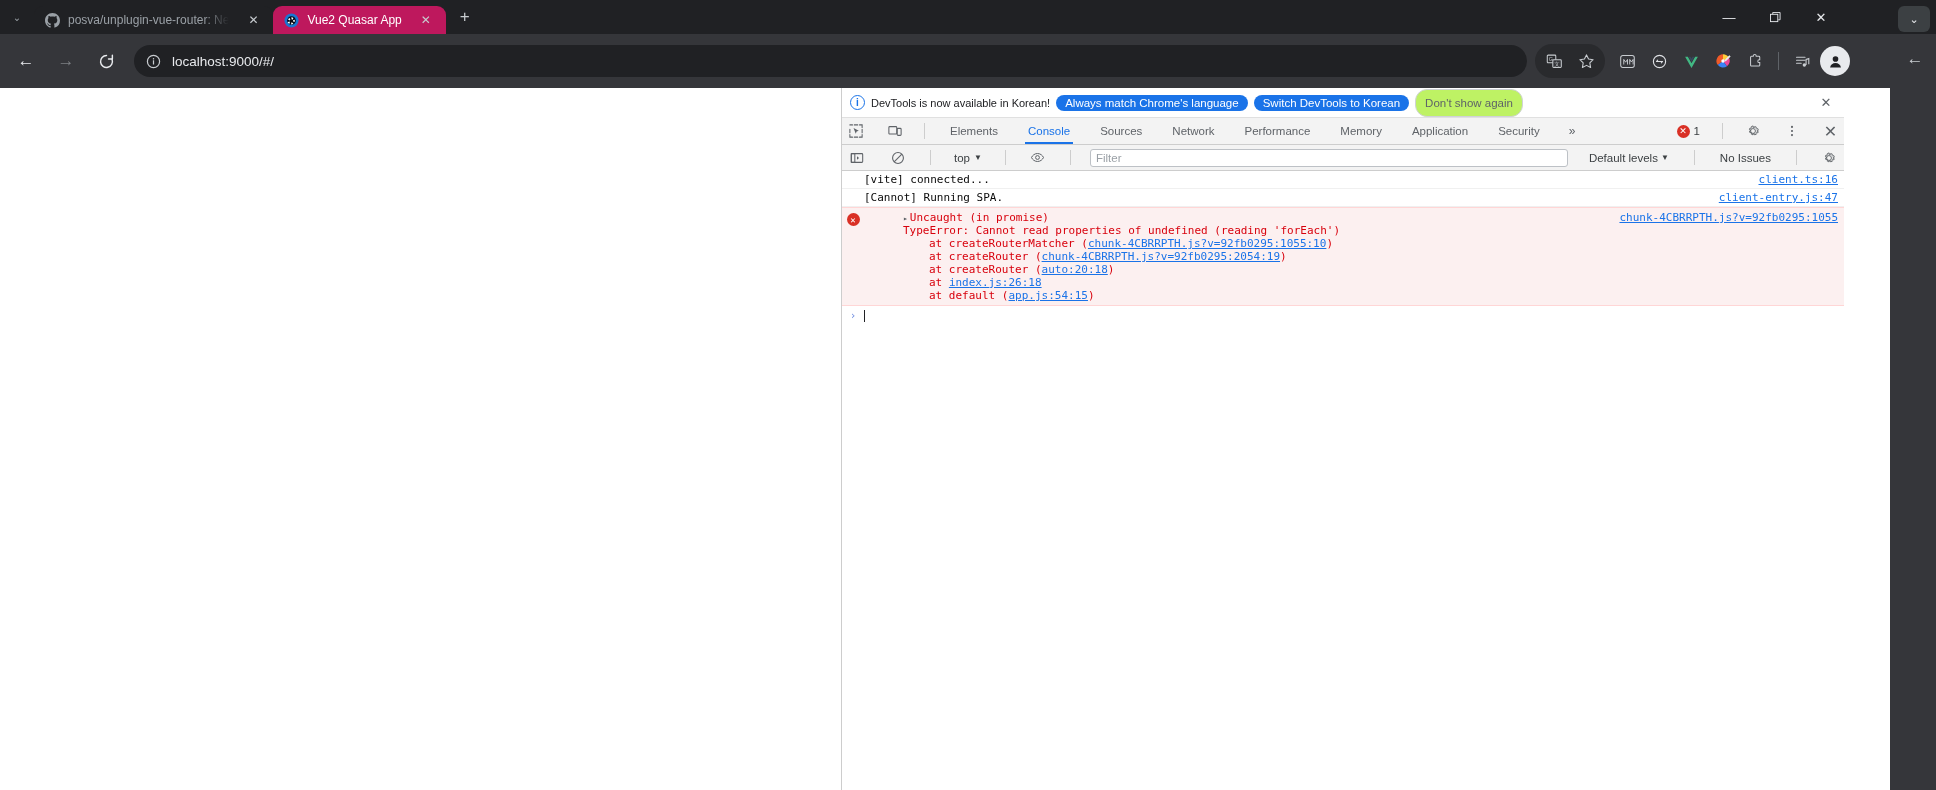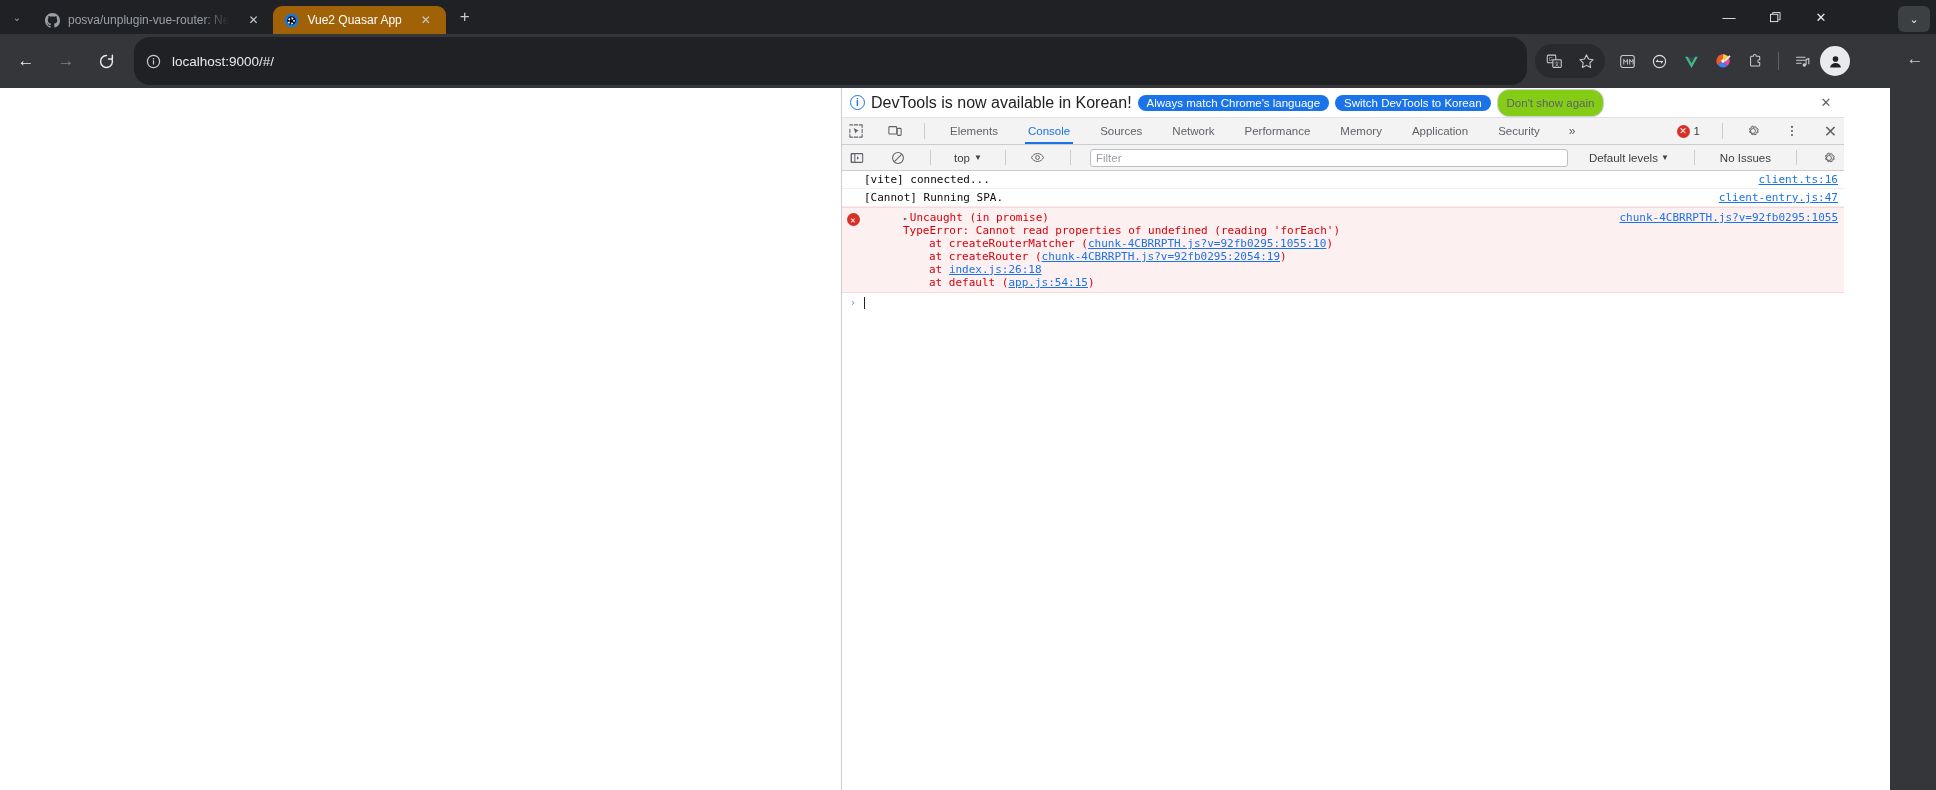--- a/index.html
+++ b/index.html
@@ -53,42 +53,42 @@
   .tab-list-chevron {
     width:34px; height:34px; display:flex; align-items:center; justify-content:center;
     color:#9aa0a6; font-size:10px; flex:none;
   }
   .tab {
     position:relative; height:28px; display:flex; align-items:center;
     padding: 0 8px 0 10px; border-radius: 9px 9px 0 0; flex:none;
     color:#9aa0a6; font-size:12px;
   }
   .tab.inactive { background:#202124; }
-  .tab.active { background:#a16207; color:#ffffff; }
+  .tab.active { background:#be185d; color:#ffffff; }
   .tab .favicon { width:16px; height:16px; flex:none; margin-right:8px; display:flex; align-items:center; justify-content:center; }
   .tab .title {
     font-size:12px; white-space:nowrap; overflow:hidden;
     max-width:186px; flex:none;
     -webkit-mask-image: linear-gradient(to right, #000 84%, transparent 100%);
             mask-image: linear-gradient(to right, #000 84%, transparent 100%);
   }
   .tab .tab-close { width:24px; height:24px; margin-left:12px; flex:none;
     display:flex; align-items:center; justify-content:center; color:#c8ccd0; font-size:12px; }
   .newtab { width:30px; height:30px; margin:0 0 2px 4px; display:flex; align-items:center; justify-content:center; color:#c8ccd0; font-size:17px; flex:none; }
 
   
   .toolbar {
     height:54px; background:#35363a; display:flex; align-items:center;
     padding: 0 6px;
   }
   .nav-btn { width:34px; height:34px; border-radius:50%; display:flex;
     align-items:center; justify-content:center; color:#e8eaed; font-size:17px; flex:none; margin:0 3px; }
   .nav-btn.dim { color:#7d8084; }
   .omnibox {
-    flex:1; height:48px; margin:0 8px 0 8px; background:#202124; border-radius:16px;
+    flex:1; height:32px; margin:0 8px 0 8px; background:#202124; border-radius:16px;
     display:flex; align-items:center; padding: 0 4px 0 8px; min-width:0;
   }
   .omnibox .info-icon { width:22px; height:22px; flex:none; display:flex; align-items:center; justify-content:center; color:#c8ccd0; }
   .omnibox .url { color:#e8eaed; font-size:13.5px; margin-left:8px; white-space:nowrap; }
   .tb-actions { display:flex; align-items:center; flex:none; }
   .tb-pill {
     display:flex; align-items:center; background:#292a2d; border-radius:17px; height:34px; padding:0 3px; margin-right:6px;
   }
   .tb-icon { width:32px; height:32px; border-radius:50%; display:flex; align-items:center; justify-content:center; flex:none; color:#c8ccd0; }
   .tb-sep { width:1px; height:18px; background:#5f6368; margin:0 7px; }
@@ -107,28 +107,28 @@
     font-family: "Liberation Sans", sans-serif;
   }
   .dt-banner {
     height:30px; display:flex; align-items:center; padding:0 8px;
     background:#ffffff; border-bottom:1px solid #e0e0e0; flex:none; gap:6px;
   }
   .dt-banner .info-circle {
     width:15px;height:15px;border-radius:50%;border:1.5px solid #1a73e8;color:#1a73e8;
     font-size:10px; display:flex;align-items:center;justify-content:center; flex:none; font-weight:bold;
   }
-  .dt-banner .btext { font-size:16px; color:#202124; white-space:nowrap; }
+  .dt-banner .btext { font-size:11px; color:#202124; white-space:nowrap; }
   .pill-blue {
     background:#1a73e8; color:#fff; border-radius:12px; padding:2px 9px;
     font-size:11.5px; white-space:nowrap; border:none;
     font-family:"Liberation Sans",sans-serif;
   }
   .pill-ghost {
-    background:#84cc16; color:#5f6368; border:1px solid #cfd2d6; border-radius:12px;
+    background:#bef264; color:#5f6368; border:1px solid #cfd2d6; border-radius:12px;
     padding:7px 9px; font-size:11.5px; white-space:nowrap;
     font-family:"Liberation Sans",sans-serif;
   }
   .dt-banner .spacer { flex:1; }
   .dt-banner .bclose { color:#5f6368; font-size:13px; width:20px; text-align:center; flex:none; }
 
   .dt-tabbar {
     height:27px; display:flex; align-items:stretch; background:#f3f3f3;
     border-bottom:1px solid #cdcdcd; flex:none;gap:12px;
   }
@@ -463,20 +463,21 @@
             <span class="gutter">
               <span class="err-icon">✕</span>
             </span>
             <span class="body" style="white-space:normal;margin-left:39px;">
               <div>
                 <span class="tri">▸</span><span>Uncaught (in promise)</span>
               </div>
               <div>TypeError: Cannot read properties of undefined (reading 'forEach')</div>
               <div class="stack-line"><span>    at createRouterMatcher (</span><span class="lnk">chunk-4CBRRPTH.js?v=92fb0295:1055:10</span><span>)</span></div>
               <div class="stack-line"><span>    at createRouter (</span><span class="lnk">chunk-4CBRRPTH.js?v=92fb0295:2054:19</span><span>)</span></div>
+              <div class="stack-line"><span>    at createRouter (</span><span class="lnk">auto:20:18</span><span>)</span></div>
               <div class="stack-line"><span>    at </span><span class="lnk">index.js:26:18</span><span></span></div>
               <div class="stack-line"><span>    at default (</span><span class="lnk">app.js:54:15</span><span>)</span></div>
             </span>
             <span class="src">chunk-4CBRRPTH.js?v=92fb0295:1055</span>
           </div>
 
           <div class="prompt">
             <span class="carat">›</span>
             <span class="caret"></span>
           </div>

